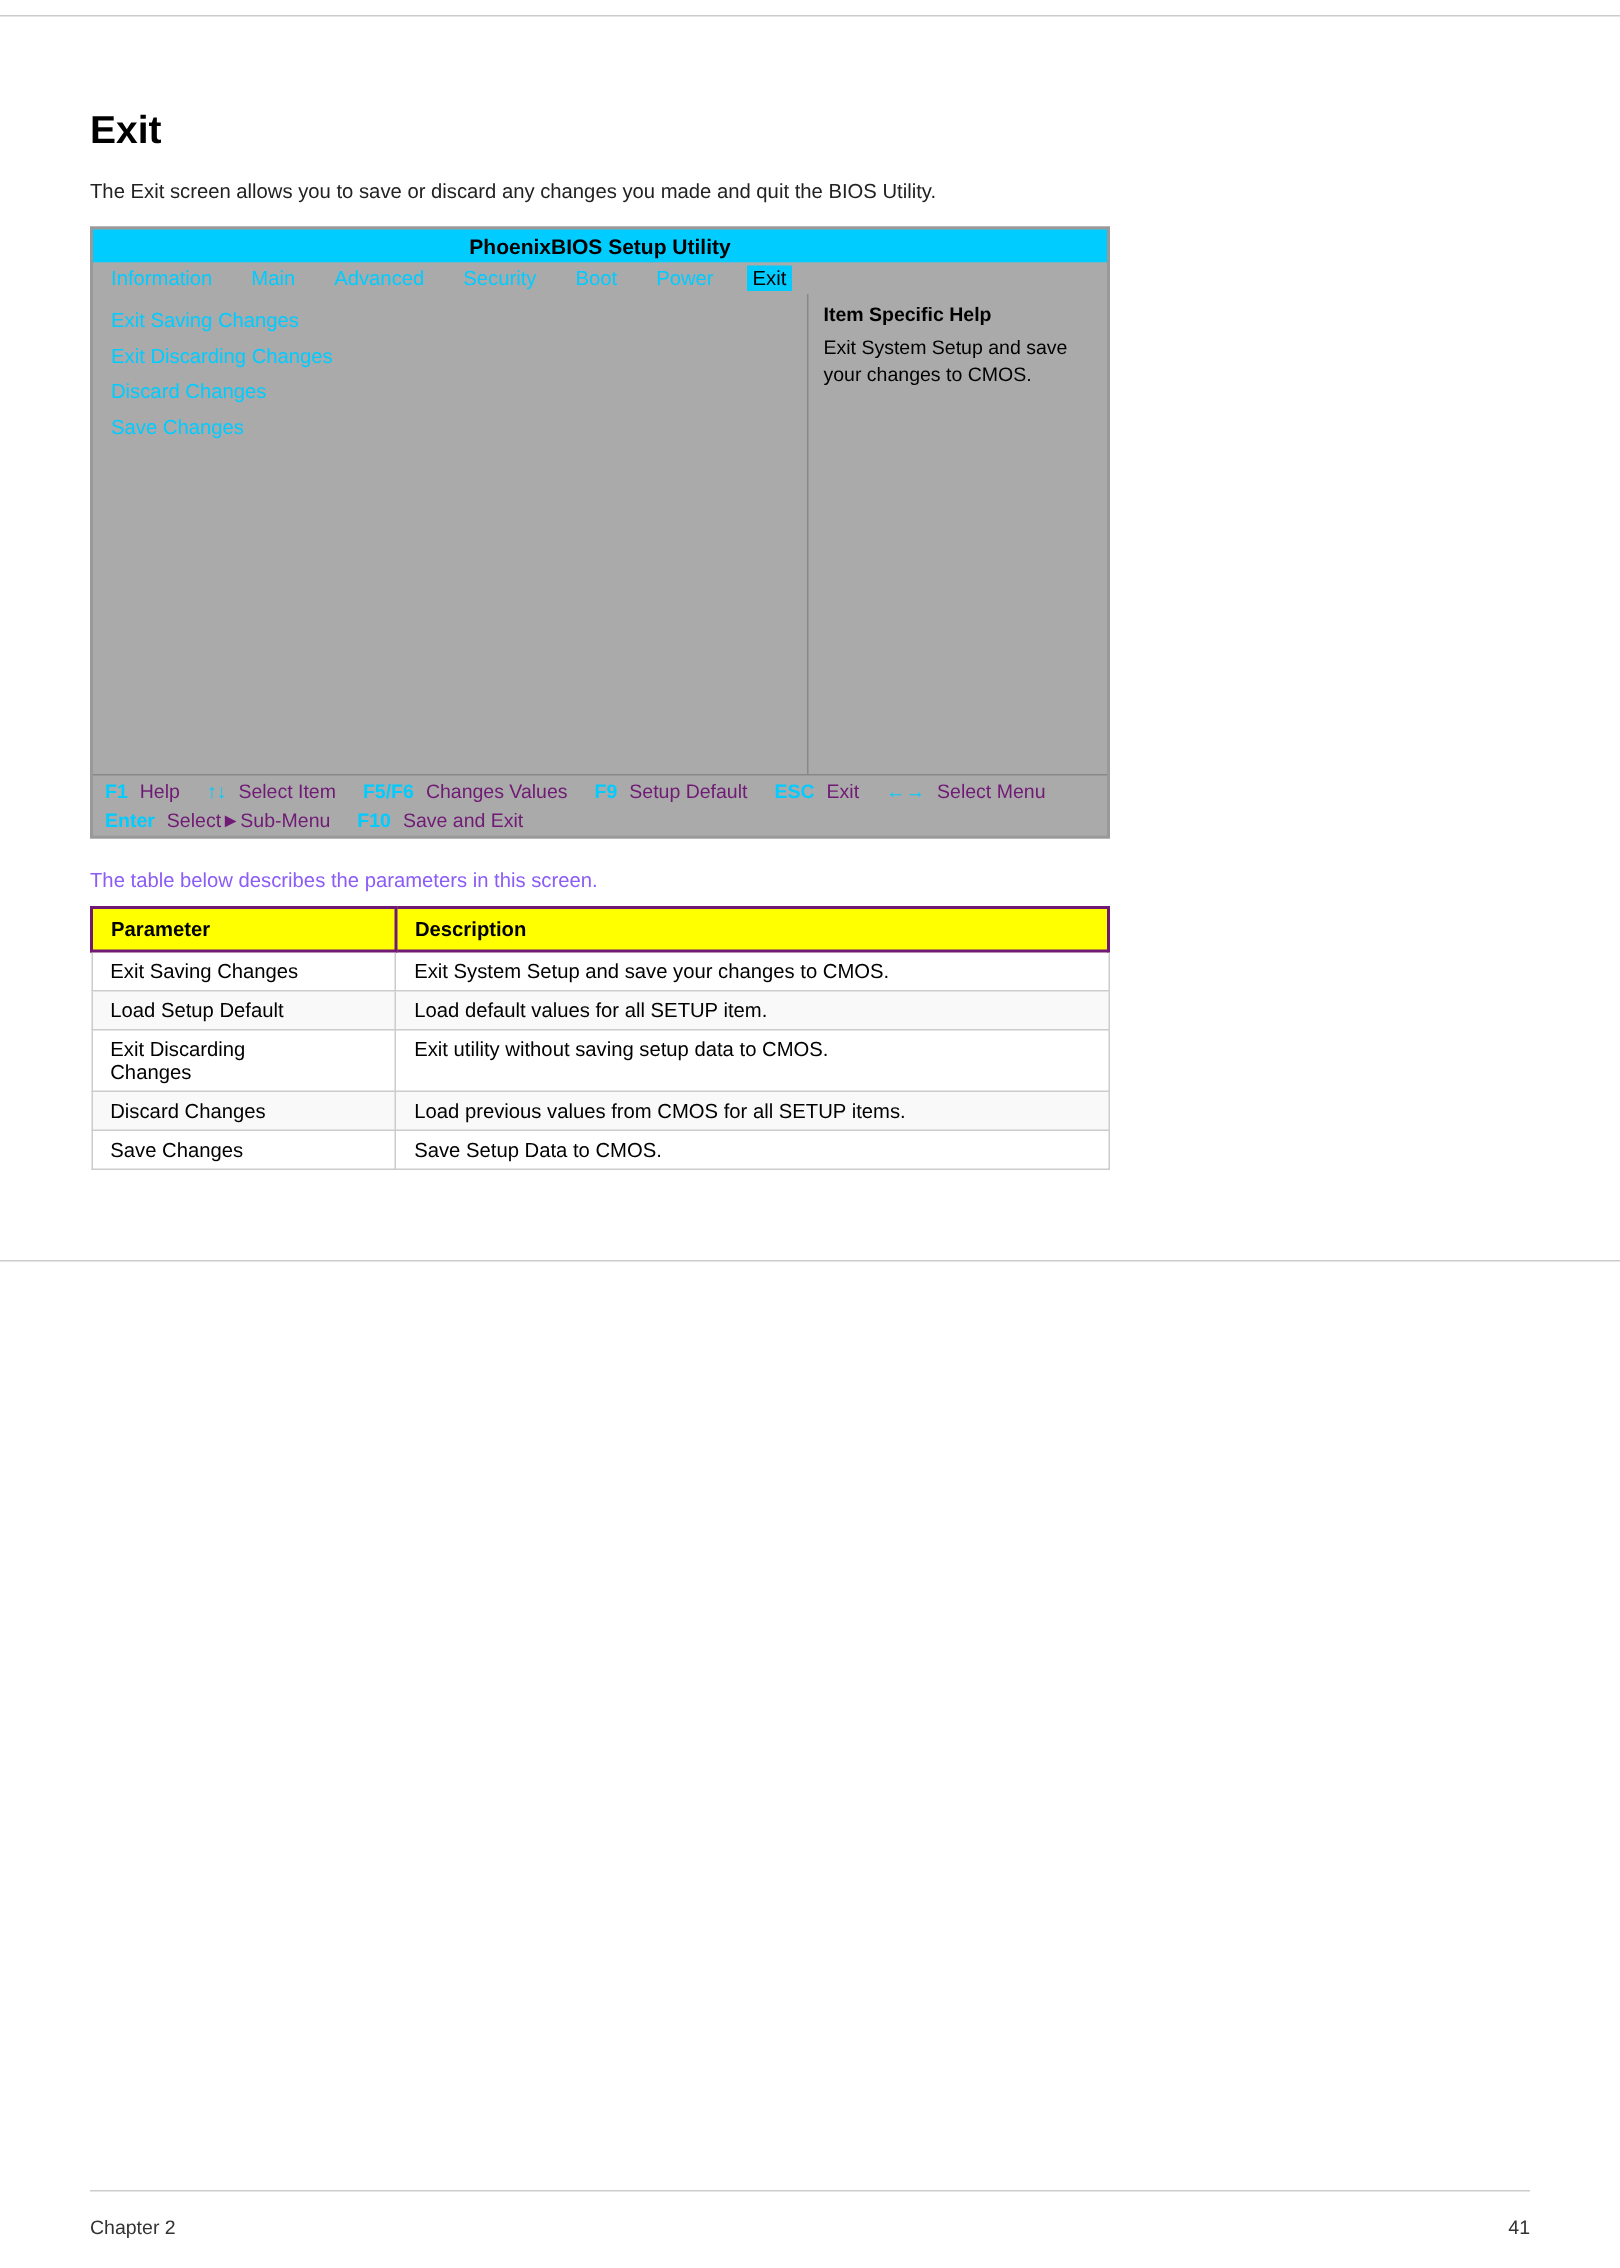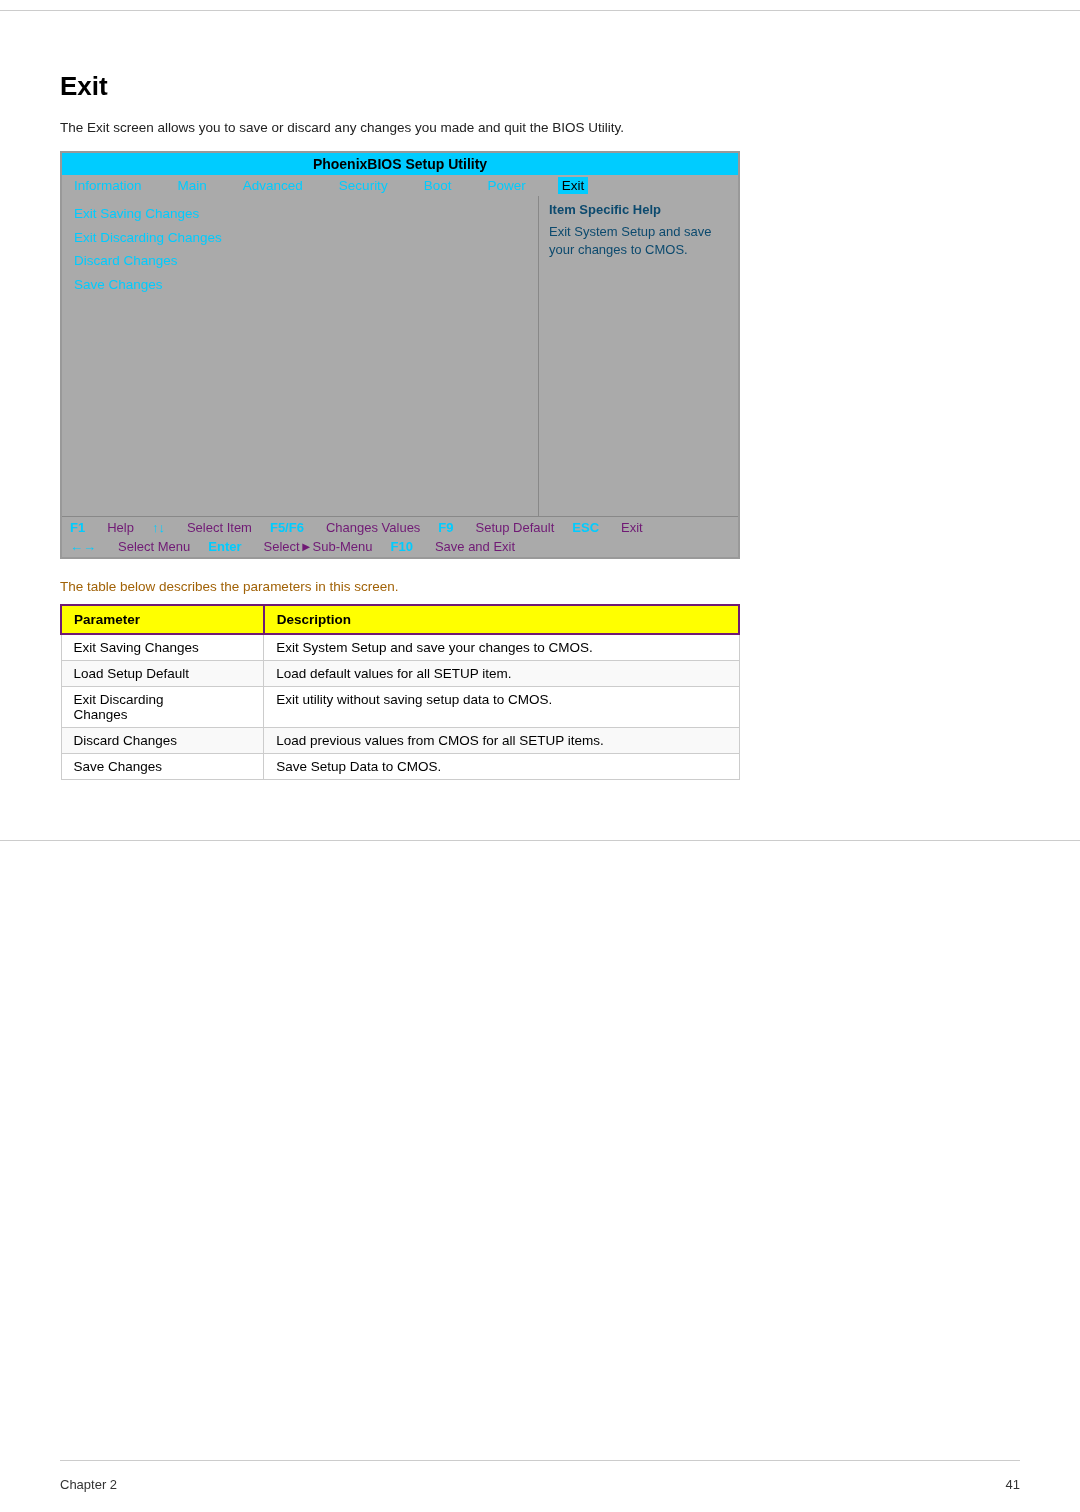--- a/index.html
+++ b/index.html
@@ -47,21 +47,21 @@
       padding: 3px 0;
       font-size: 14px;
       font-weight: bold;
     }
 
     .bios-menu-bar {
       background: #aaa;
       display: flex;
       align-items: center;
       padding: 2px 8px;
-      gap: 28px;
+      gap: 18px;
     }
 
     .bios-menu-item {
       color: #00ccff;
       font-size: 13.5px;
       cursor: pointer;
       padding: 1px 4px;
     }
 
     .bios-menu-item.active {
@@ -79,21 +79,21 @@
       padding: 6px 10px;
       background: #aaa;
     }
 
     .bios-right {
       width: 200px;
       background: #aaa;
       padding: 6px 10px;
       border-left: 1px solid #888;
       font-size: 13px;
-      color: #0c4a6e;
+      color: #000000;
     }
 
     .bios-right-title {
       font-weight: bold;
       margin-bottom: 6px;
       font-size: 13px;
     }
 
     .bios-right-text {
       font-size: 13px;
@@ -114,37 +114,37 @@
       display: flex;
       flex-wrap: wrap;
       padding: 3px 8px;
       gap: 4px 18px;
       font-size: 13px;
     }
 
     .bios-footer-item {
       display: flex;
       align-items: center;
-      gap: 22px;
+      gap: 8px;
     }
 
     .bios-key {
       color: #00ccff;
       font-weight: bold;
     }
 
     .bios-key-text {
       color: #701a75;
     }
 
     
     .table-intro {
       font-size: 13.5px;
       margin-bottom: 10px;
-      color: #a16207;
+      color: #8b5cf6;
     }
 
     .params-table {
       width: 680px;
       border-collapse: collapse;
       font-size: 13.5px;
     }
 
     .params-table th {
       background: #ffff00;

